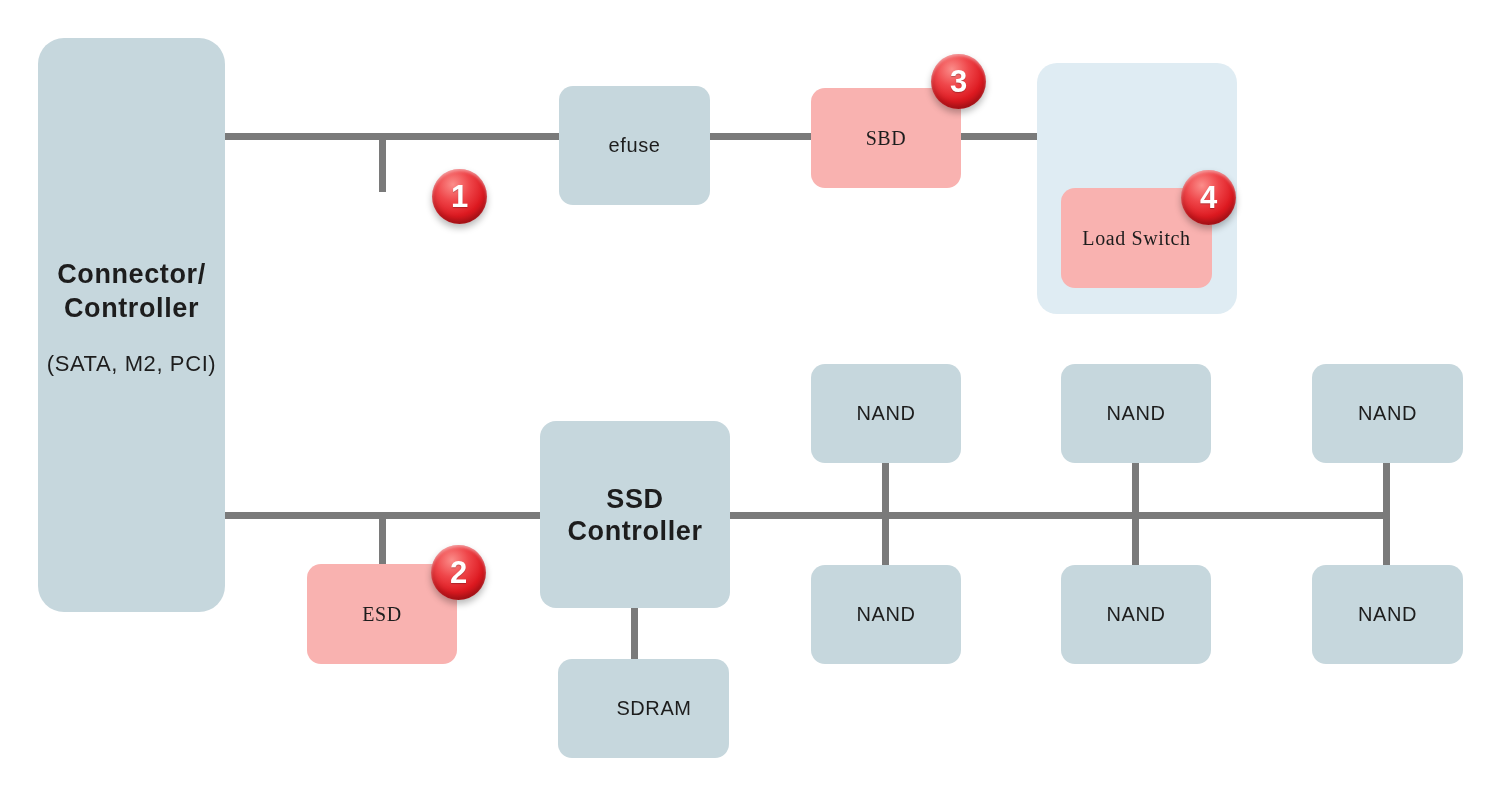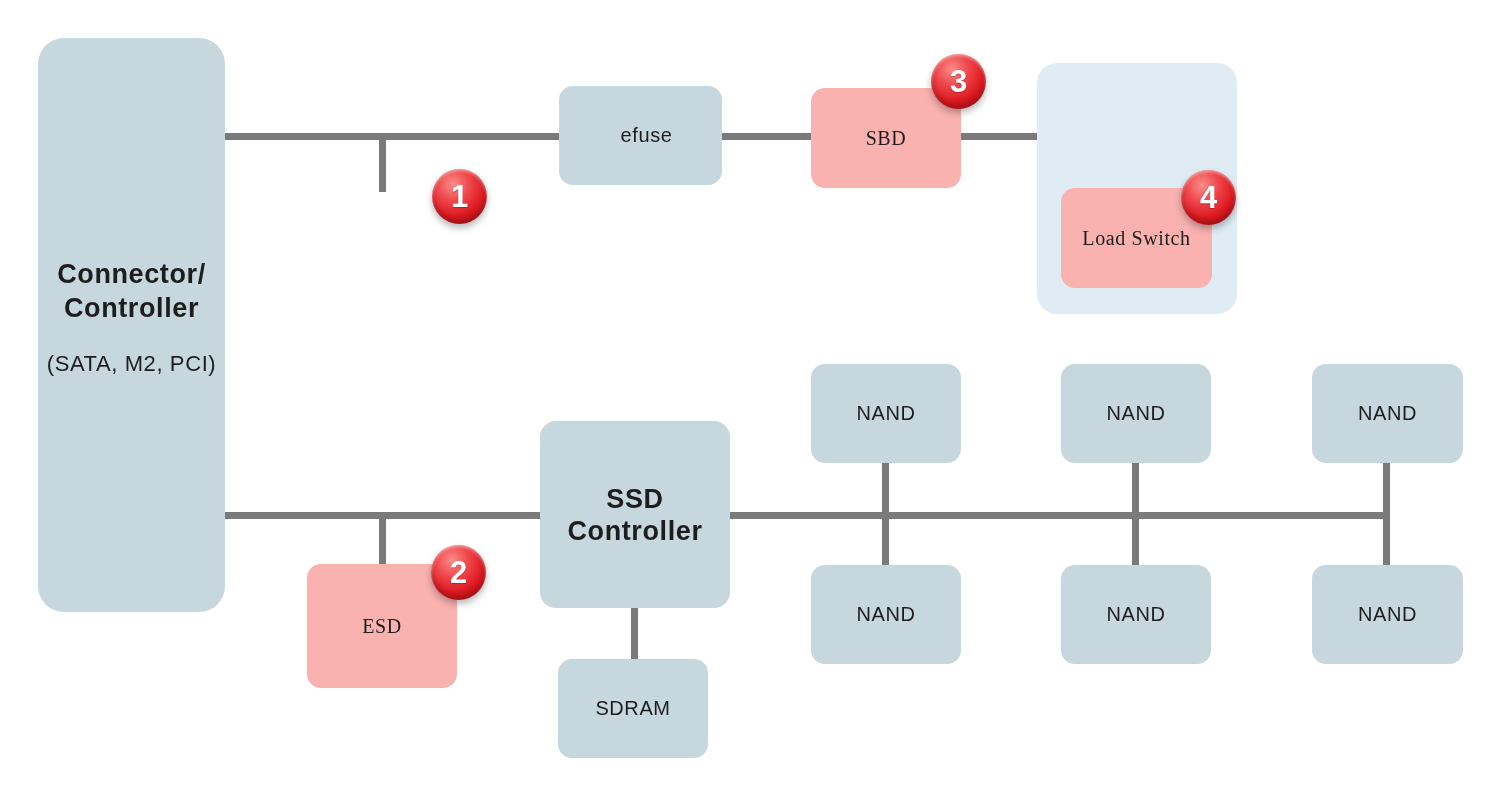--- a/index.html
+++ b/index.html
@@ -17,34 +17,34 @@
   .blue { background: var(--box-blue, #c6d7dd); }
   .pink { background: var(--box-pink, #f9b2b0); font-family: Liberation Serif, serif; }
   .label { font-size:20px; }
   .connector-box {
     left:38px; top:38px; width:187px; height:574px; border-radius:26px;
     transform:translateY(0);
   }
   .connector-title { font-size:27px; line-height:34px; font-weight:600; margin-top:-16px; }
   .connector-sub   { font-size:22px; margin-top:26px; }
   .tvs-box   { left:308px; top:188px; width:151px; height:100px; }
-  .efuse-box { left:559px; top:86px;  width:151px; height:99px;padding-left:12px; }
+  .efuse-box { left:559px; top:86px;  width:151px; height:119px; }
   .sbd-box   { left:811px; top:88px;  width:150px; height:100px; }
   .pmu-box   {
     left:1037px; top:63px; width:200px; height:251px; border-radius:20px;
     background: var(--pmu-blue, #dfecf3); justify-content:flex-start;
   }
   .pmu-title { position:absolute; top:52px; left:0; width:100%; text-align:center;
                font-size:28px; font-weight:600; letter-spacing:1px; }
   .load-switch-box { position:absolute; left:24px; top:125px; width:151px; height:100px;
     border-radius:14px; display:flex; align-items:center; justify-content:center; }
-  .esd-box   { left:307px; top:564px; width:150px; height:124px; }
+  .esd-box   { left:307px; top:564px; width:150px; height:100px; }
   .ssd-box   { left:540px; top:421px; width:190px; height:187px; border-radius:16px; }
   .ssd-title { font-size:27px; line-height:32px; font-weight:600; letter-spacing:0.6px; }
-  .sdram-box { left:558px; top:659px; width:150px; height:99px; }
+  .sdram-box { left:558px; top:659px; width:150px; height:99px;padding-left:21px; }
   .nand-t1 { left:811px;  top:364px; width:150px; height:99px; }
   .nand-t2 { left:1061px; top:364px; width:150px; height:99px; }
   .nand-t3 { left:1312px; top:364px; width:151px; height:99px; }
   .nand-b1 { left:811px;  top:565px; width:150px; height:99px; }
   .nand-b2 { left:1061px; top:565px; width:150px; height:99px; }
   .nand-b3 { left:1312px; top:565px; width:151px; height:99px; }
   .bus-top      { left:225px; top:133px; width:812px;  height:7px; }
   .bus-bottom   { left:225px; top:512px; width:1165px; height:7px; }
   .stem-tvs     { left:379px;  top:137px; width:7px; height:55px; }
   .stem-esd     { left:379px;  top:515px; width:7px; height:53px; }

